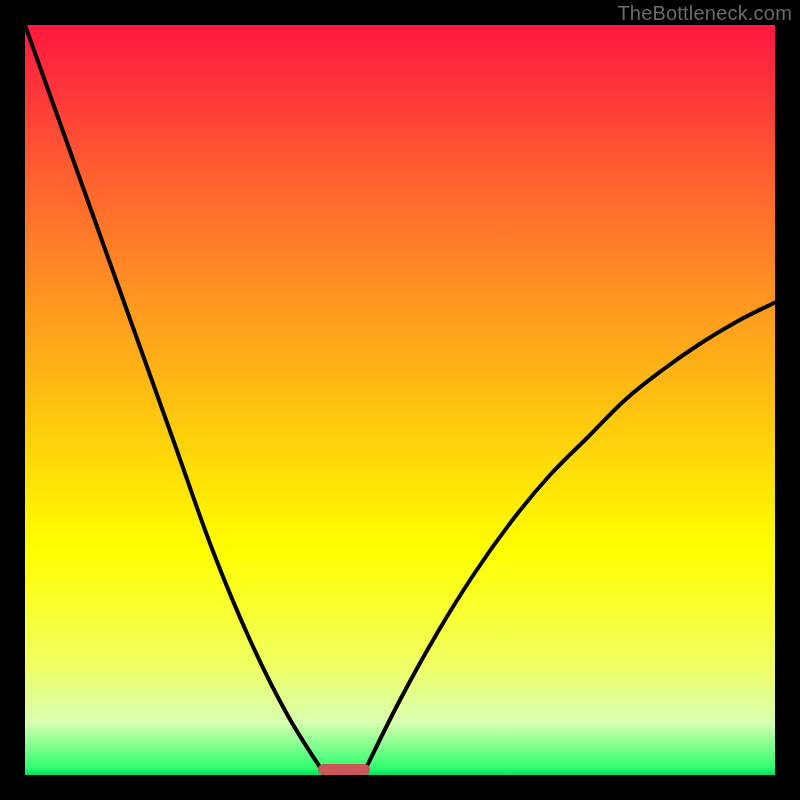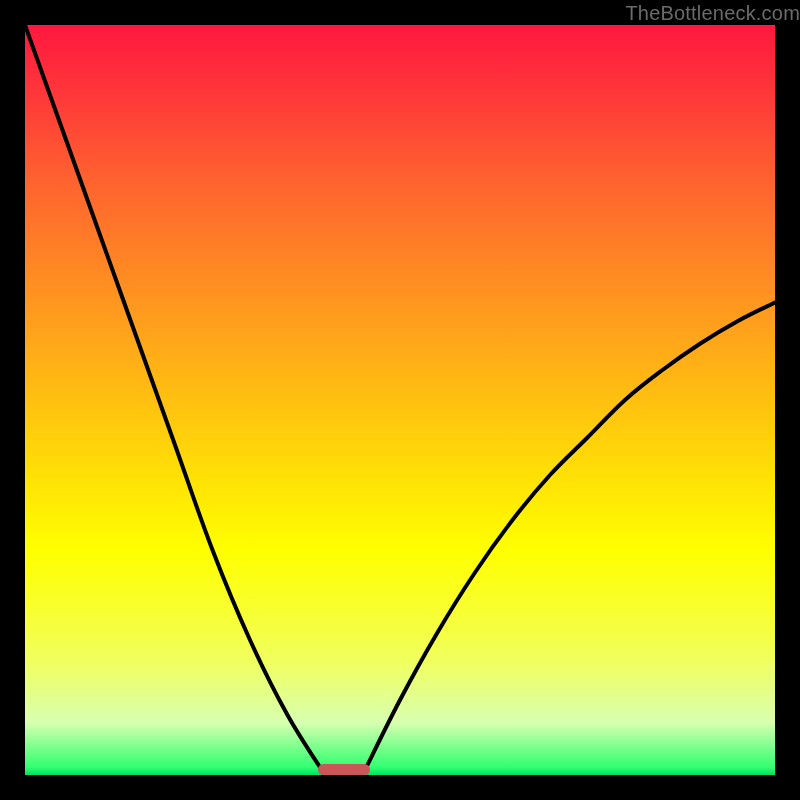--- a/index.html
+++ b/index.html
@@ -30,21 +30,21 @@
       #f8ff30 78%,
       #f0ff60 85%,
       #d8ffb0 93%,
       #30ff70 99%,
       #00e060 100%
     );
   }
   .watermark {
     position: absolute;
     top: 2px;
-    right: 0;
+    right: 8px;
     color: #6b6b6b;
     font-size: 20px;
     font-weight: 500;
     letter-spacing: 0.2px;
     z-index: 5;
   }
   svg.curves {
     position: absolute;
     left: 0;
     top: 0;

